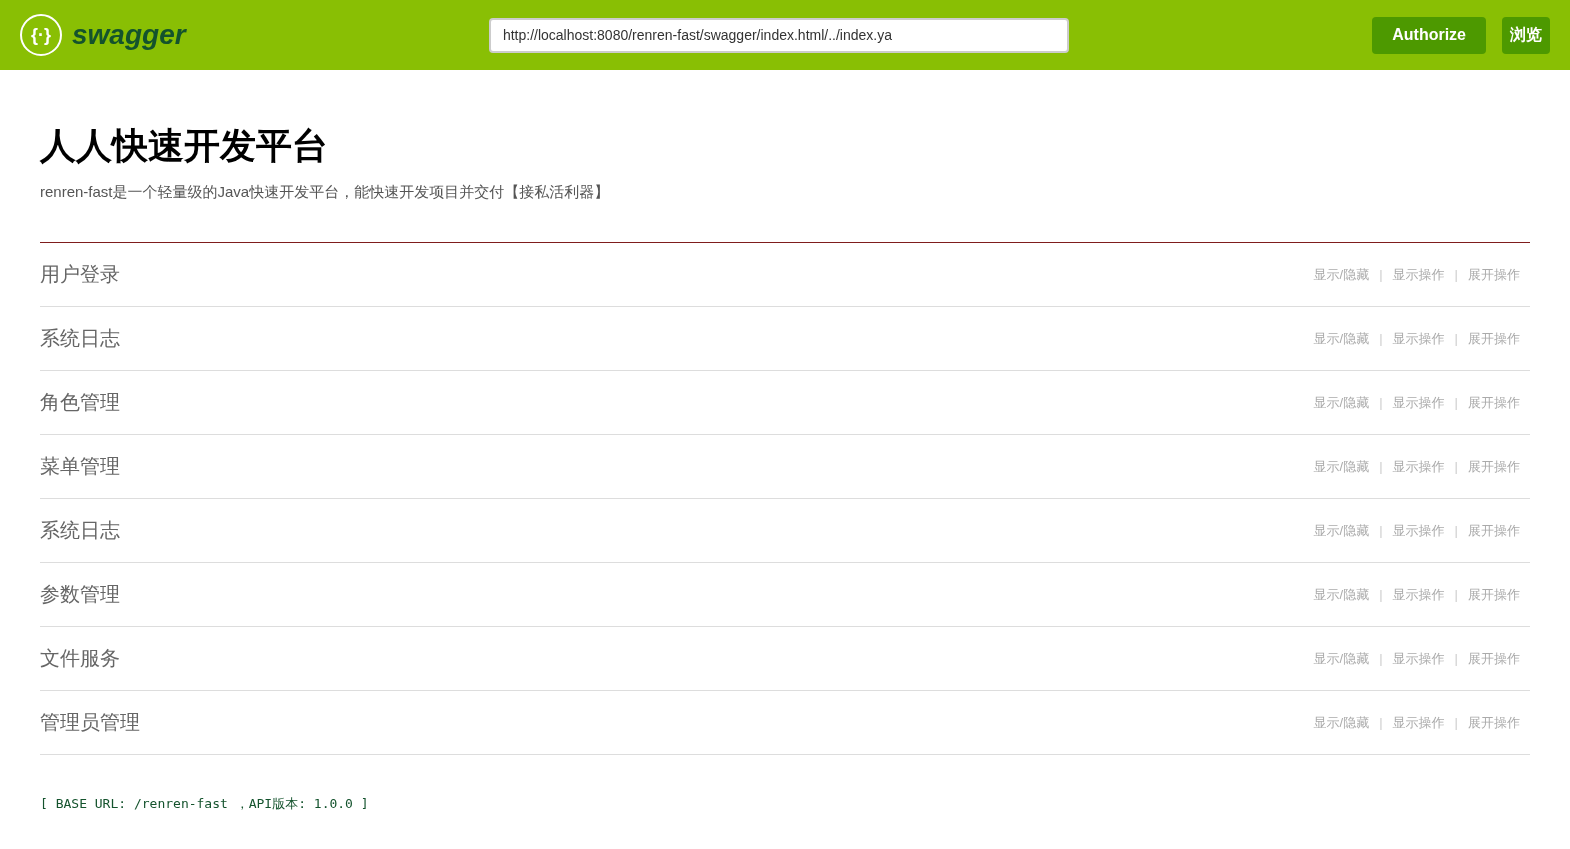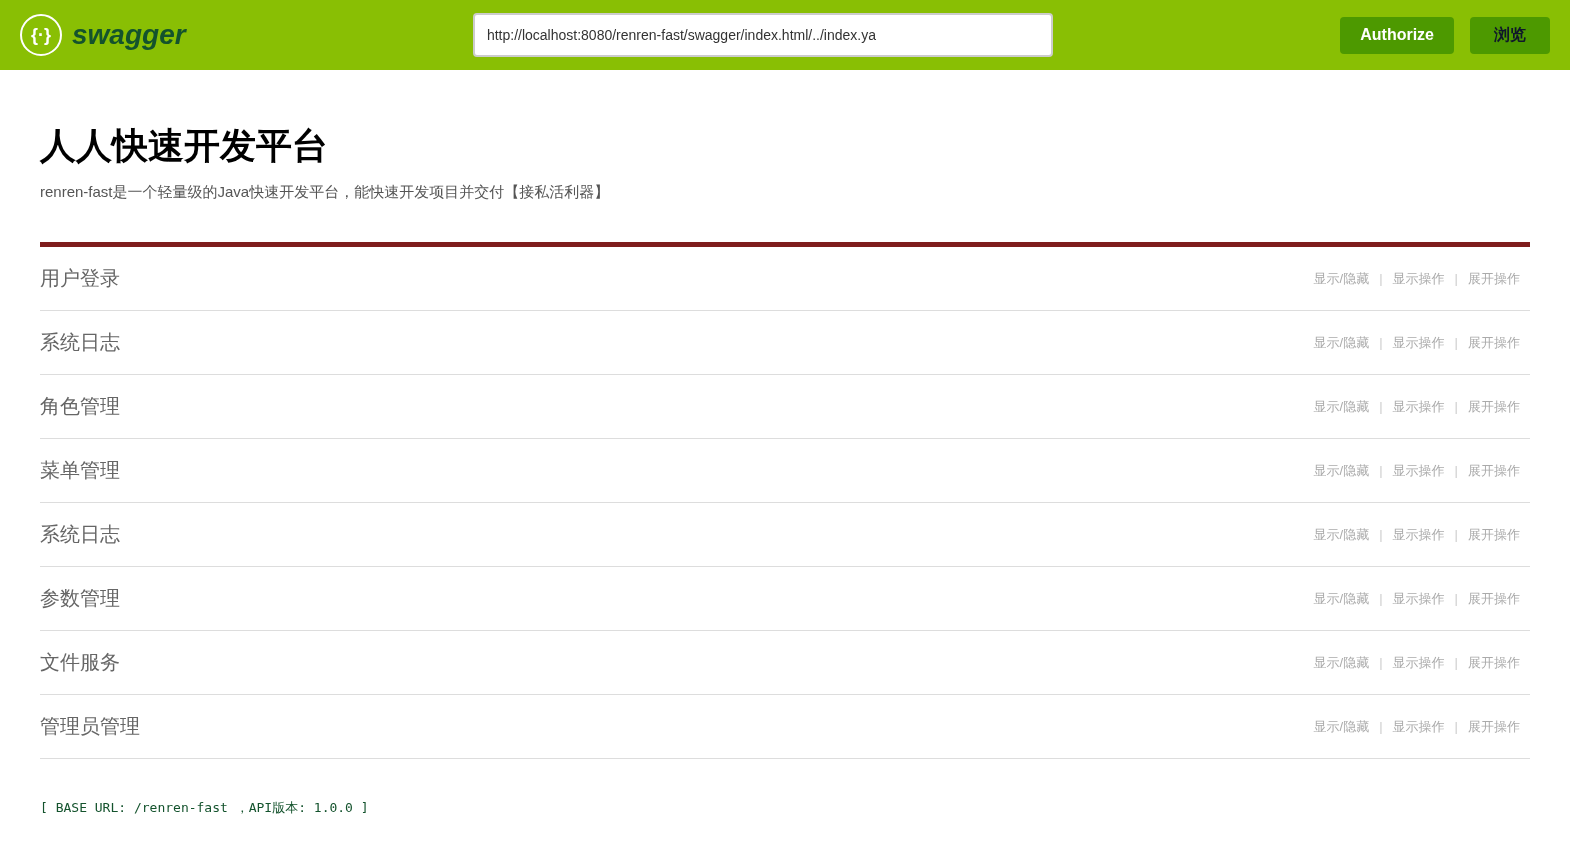--- a/index.html
+++ b/index.html
@@ -52,21 +52,21 @@
 
     .header-url-bar {
       flex: 1;
       display: flex;
       align-items: center;
       justify-content: center;
     }
 
     .url-input {
       width: 580px;
-      height: 44px;
+      height: 35px;
       border: 2px solid #ccc;
       border-radius: 4px;
       padding: 0 12px;
       font-size: 14px;
       color: #333;
       background: #fff;
       outline: none;
     }
 
     .header-buttons {
@@ -80,24 +80,24 @@
       border: none;
       border-radius: 4px;
       padding: 8px 20px;
       font-size: 16px;
       cursor: pointer;
       font-weight: bold;
     }
 
     .btn-browse {
       background-color: #4d9900;
-      color: #0f172a;
+      color: #ffffff;
       border: none;
       border-radius: 4px;
-      padding: 8px 24px;
+      padding: 8px 8px;
       font-size: 16px;
       cursor: pointer;
       font-weight: bold;
     }
 
     
     .main-content {
       padding: 52px 40px 20px 40px;
       max-width: 1570px;
     }
@@ -110,21 +110,21 @@
     }
 
     .page-description {
       font-size: 15px;
       color: #555;
       margin-bottom: 40px;
     }
 
     
     .api-sections {
-      border-top: 5px solid #7f1d1d;
+      border-top: 1px solid #7f1d1d;
     }
 
     .api-section-row {
       display: flex;
       align-items: center;
       padding: 18px 0;
       border-bottom: 1px solid #ddd;
     }
 
     .api-section-name {

